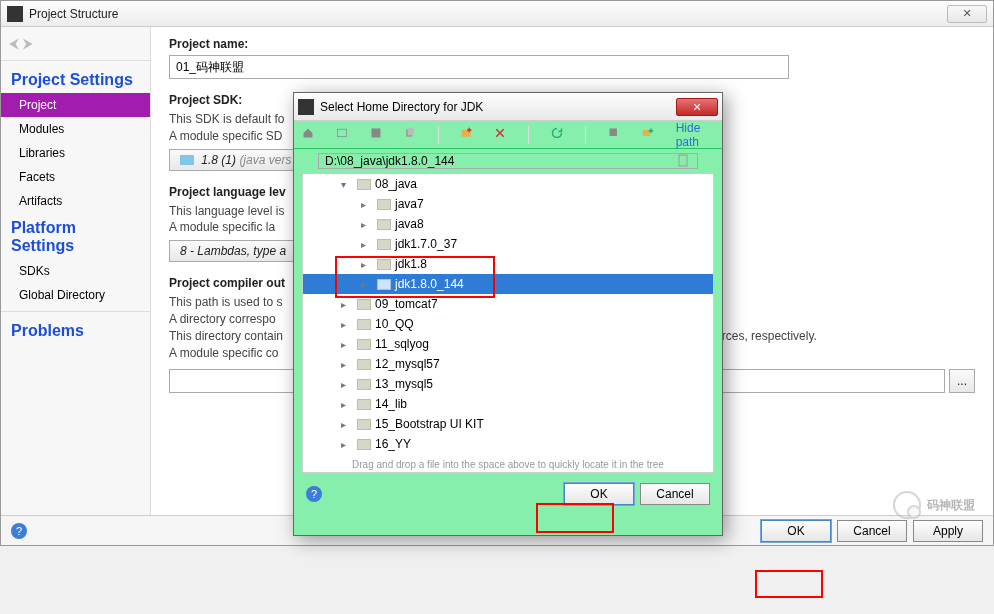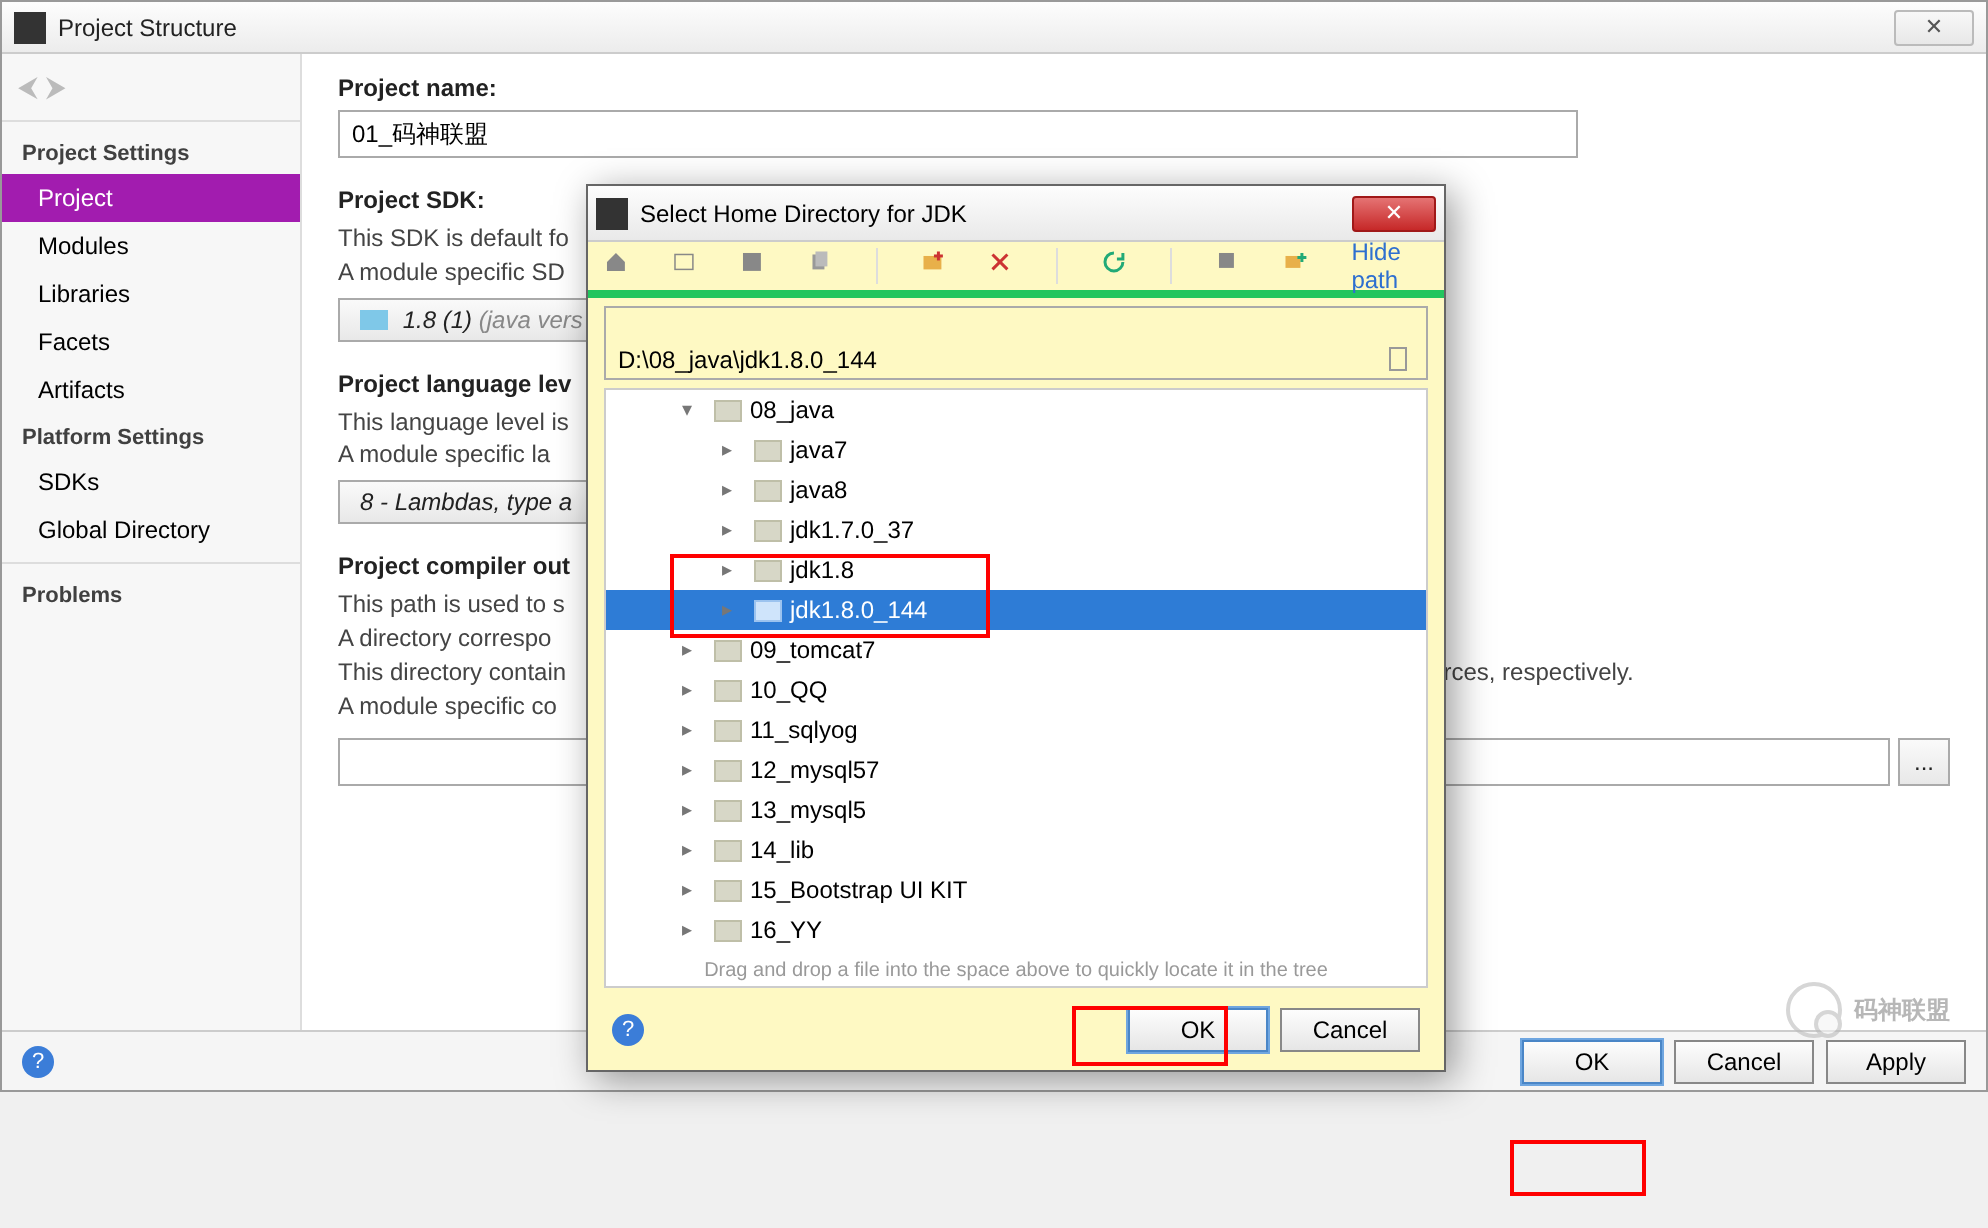--- a/index.html
+++ b/index.html
@@ -7,21 +7,21 @@
 
 .main-window { width: 994px; height: 546px; background: #fff; border: 1px solid #999; position: relative; }
 .title-bar { height: 26px; background: linear-gradient(#fdfdfd,#ececec); border-bottom: 1px solid #ccc; display: flex; align-items: center; padding: 0 6px; }
 .title-bar .title-icon { width: 16px; height: 16px; background: #333; margin-right: 6px; }
 .title-bar .title-text { flex: 1; color: #222; }
 .title-bar .win-x { width: 40px; height: 18px; border: 1px solid #bbb; border-radius: 2px; background: linear-gradient(#f8f8f8,#e8e8e8); display: flex; align-items: center; justify-content: center; font-family: sans-serif; font-size: 11px; color: #555; }
 
 .content { display: flex; height: calc(100% - 56px); }
 .sidebar { width: 150px; background: #f7f7f7; border-right: 1px solid #ddd; padding-top: 4px; }
 .side-arrows { padding: 4px 8px; color: #bbb; font-size: 14px; }
-.side-heading { padding: 6px 10px 4px; font-weight: bold; color: #404040; font-size: 11px; }
+.side-heading { padding: 6px 10px 4px; font-weight: bold; color: #1d4ed8; font-size: 16px; }
 .side-item { padding: 5px 18px; color: #000000; cursor: pointer; }
 .side-item.selected { background: #a21caf; color: #fff; }
 .side-divider { border-top: 1px solid #ddd; margin: 4px 0; }
 
 .main-panel { flex: 1; padding: 10px 18px; position: relative; color: #222; }
 .field-label { font-weight: bold; margin-bottom: 4px; }
 .text-input { width: 620px; height: 24px; border: 1px solid #aaa; padding: 2px 6px; background: #fff; }
 .section { margin-top: 14px; }
 .desc { color: #444; line-height: 1.4; }
 .combo { display: inline-block; background: linear-gradient(#fafafa,#e8e8e8); border: 1px solid #aaa; padding: 3px 10px; margin-top: 4px; font-style: italic; }
@@ -34,32 +34,32 @@
 
 .bottom-bar { position: absolute; bottom: 0; left: 0; right: 0; height: 30px; border-top: 1px solid #ccc; background: #f5f5f5; display: flex; align-items: center; padding: 0 10px; }
 .bottom-bar .help { width: 16px; height: 16px; border-radius: 50%; background: #3b7dd8; color: #fff; text-align: center; line-height: 16px; font-size: 11px; }
 .bottom-bar .спacer { flex: 1; }
 .btn { min-width: 70px; height: 22px; border: 1px solid #888; background: linear-gradient(#fdfdfd,#e6e6e6); margin-left: 6px; padding: 0 10px; cursor: pointer; }
 .btn.primary { border: 1px solid #4a86c7; outline: 1px solid #6fa6e0; }
 
 .red-box1 { position: absolute; border: 2px solid red; pointer-events: none; }
 
 
-.modal { position: absolute; left: 293px; top: 92px; width: 430px; height: 444px; background: #fef9c3; border: 1px solid #666; box-shadow: 4px 4px 18px rgba(0,0,0,0.4); }
+.modal { position: absolute; left: 293px; top: 92px; width: 430px; height: 444px; background: #86efac; border: 1px solid #666; box-shadow: 4px 4px 18px rgba(0,0,0,0.4); }
 .modal-title { height: 28px; background: linear-gradient(#fdfdfd,#e9e9e9); display: flex; align-items: center; padding: 0 4px; border-bottom: 1px solid #ccc; }
 .modal-title .ico { width: 16px; height: 16px; background: #333; margin-right: 6px; }
 .modal-title .txt { flex: 1; }
 .modal-title .mx { width: 42px; height: 18px; background: linear-gradient(#e57373,#c62828); border: 1px solid #a01818; border-radius: 2px; color: #fff; text-align: center; line-height: 16px; font-size: 11px; }
 
-.modal-toolbar { height: 28px; border-bottom: 4px solid #22c55e; display: flex; align-items: center; padding: 0 8px; gap: 22px; }
+.modal-toolbar { height: 28px; border-bottom: 1px solid #22c55e; display: flex; align-items: center; padding: 0 8px; gap: 22px; }
 .tb-ico { width: 16px; height: 16px; display: inline-block; }
 .tb-sep { width: 1px; height: 18px; background: #ddd; }
 .hide-path { margin-left: auto; color: #2e6fd0; cursor: pointer; }
 
-.path-input { margin: 4px 8px; height: 37px; border: 1px solid #aaa; padding: 2px 6px; display: flex; align-items: flex-end; }
+.path-input { margin: 4px 24px; height: 16px; border: 1px solid #aaa; padding: 2px 6px; display: flex; align-items: center; }
 .path-input .cp { width: 14px; height: 14px; margin-left: auto; }
 
 .tree { margin: 2px 8px; border: 1px solid #ccc; height: 300px; overflow: hidden; position: relative; background: #fff; }
 .tree-row { display: flex; align-items: center; height: 20px; padding-left: 20px; }
 .tree-row .chev { width: 12px; color: #777; font-size: 10px; }
 .tree-row .fico { width: 14px; height: 11px; background: #d7d7c7; border: 1px solid #bfbfa8; margin: 0 4px; }
 .tree-row.depth1 { padding-left: 38px; }
 .tree-row.depth2 { padding-left: 58px; }
 .tree-row.selected { background: #2e7cd6; color: #fff; }
 .tree-row.selected .fico { background: #cfe4fb; border-color: #9cc3ef; }

